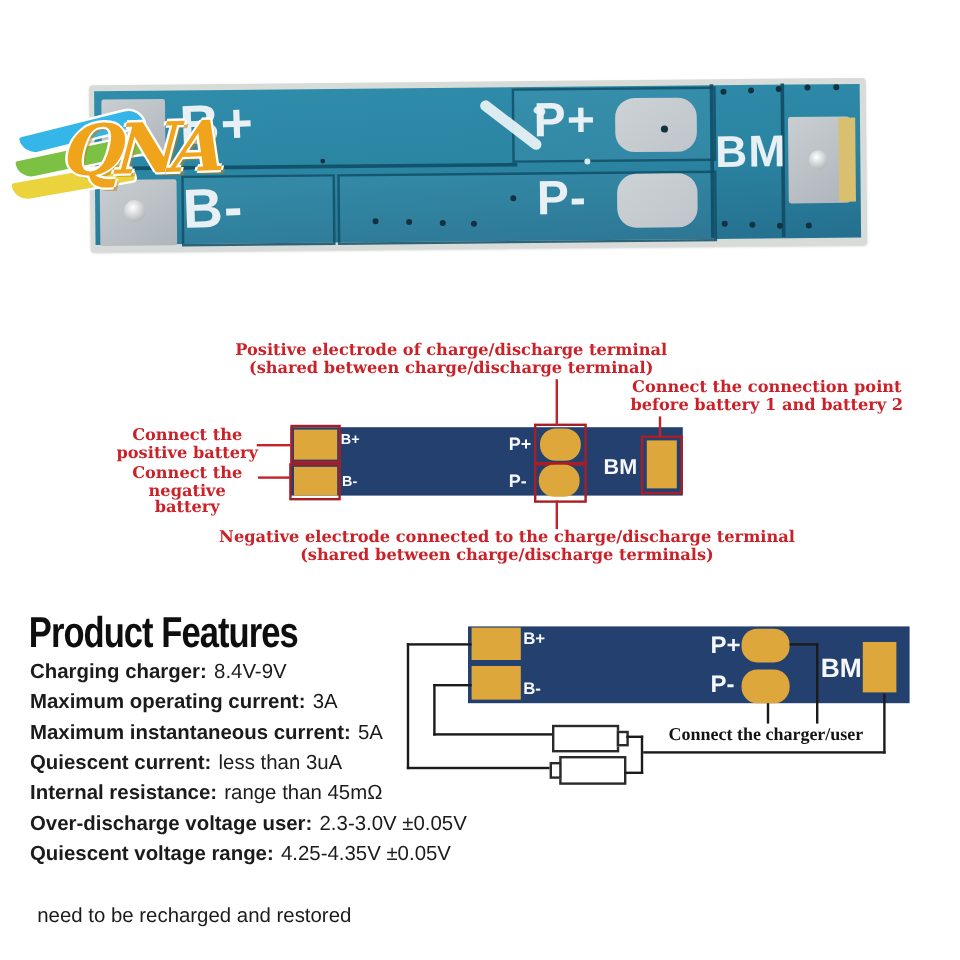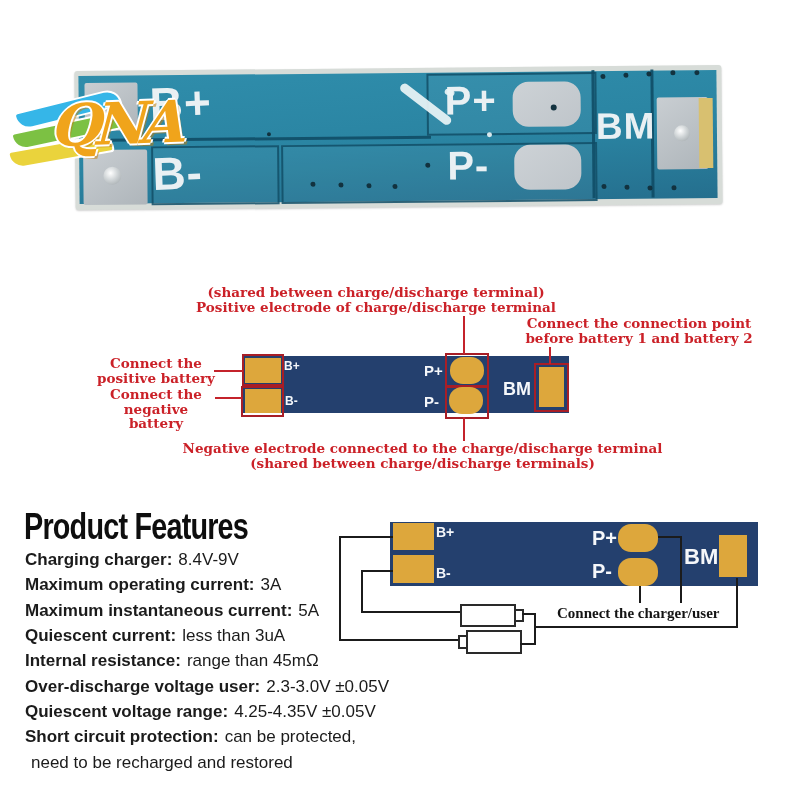--- a/index.html
+++ b/index.html
@@ -132,22 +132,22 @@
   <div class="gold" style="left:539px;top:367px;width:25px;height:40px;"></div>
   <div class="rbox" style="left:534px;top:363px;width:31px;height:45px;"></div>
 
   <div class="rline" style="left:214px;top:370px;width:29px;height:2px;"></div>
   <div class="rline" style="left:215px;top:397px;width:27px;height:2px;"></div>
   <div class="rline" style="left:463px;top:316px;width:2px;height:38px;"></div>
   <div class="rline" style="left:549px;top:347px;width:2px;height:17px;"></div>
   <div class="rline" style="left:463px;top:417px;width:2px;height:24px;"></div>
 
   <div class="ann" style="left:196px;top:285px;width:360px;">
+    <div>Positive electrode of charge/discharge terminal</div>
     <div>(shared between charge/discharge terminal)</div>
-    <div>Positive electrode of charge/discharge terminal</div>
   </div>
   <div class="ann" style="left:525px;top:316px;width:228px;">
     <div>Connect the connection point</div>
     <div>before battery 1 and battery 2</div>
   </div>
   <div class="ann" style="left:96px;top:356px;width:120px;">
     <div>Connect the</div>
     <div>positive battery</div>
   </div>
   <div class="ann" style="left:96px;top:387px;width:120px;">
@@ -161,21 +161,20 @@
 
   <div class="ftitle">Product Features</div>
 
   <div class="fline" style="top:550px;"><span class="fl">Charging charger:</span><span class="fv">8.4V-9V</span></div>
   <div class="fline" style="top:575px;"><span class="fl">Maximum operating current:</span><span class="fv">3A</span></div>
   <div class="fline" style="top:601px;"><span class="fl">Maximum instantaneous current:</span><span class="fv">5A</span></div>
   <div class="fline" style="top:626px;"><span class="fl">Quiescent current:</span><span class="fv">less than 3uA</span></div>
   <div class="fline" style="top:651px;"><span class="fl">Internal resistance:</span><span class="fv">range than 45mΩ</span></div>
   <div class="fline" style="top:677px;"><span class="fl">Over-discharge voltage user:</span><span class="fv">2.3-3.0V ±0.05V</span></div>
   <div class="fline" style="top:702px;"><span class="fl">Quiescent voltage range:</span><span class="fv">4.25-4.35V ±0.05V</span></div>
-  <div class="fline" style="top:727px;"><span class="fl">Short circuit protection:</span><span class="fv">can be protected,</span></div>
   <div class="fline" style="top:753px;"><span class="fl"></span><span class="fv">need to be recharged and restored</span></div>
 
   <div class="board" style="left:390px;top:522px;width:368px;height:64px;"></div>
 
   <div class="gold" style="left:393px;top:523px;width:41px;height:27px;"></div>
   <div class="gold" style="left:393px;top:555px;width:41px;height:28px;"></div>
   <div class="gold" style="left:618px;top:524px;width:40px;height:28px;border-radius:13px;"></div>
   <div class="gold" style="left:618px;top:558px;width:40px;height:28px;border-radius:13px;"></div>
   <div class="gold" style="left:719px;top:535px;width:28px;height:42px;"></div>
 

